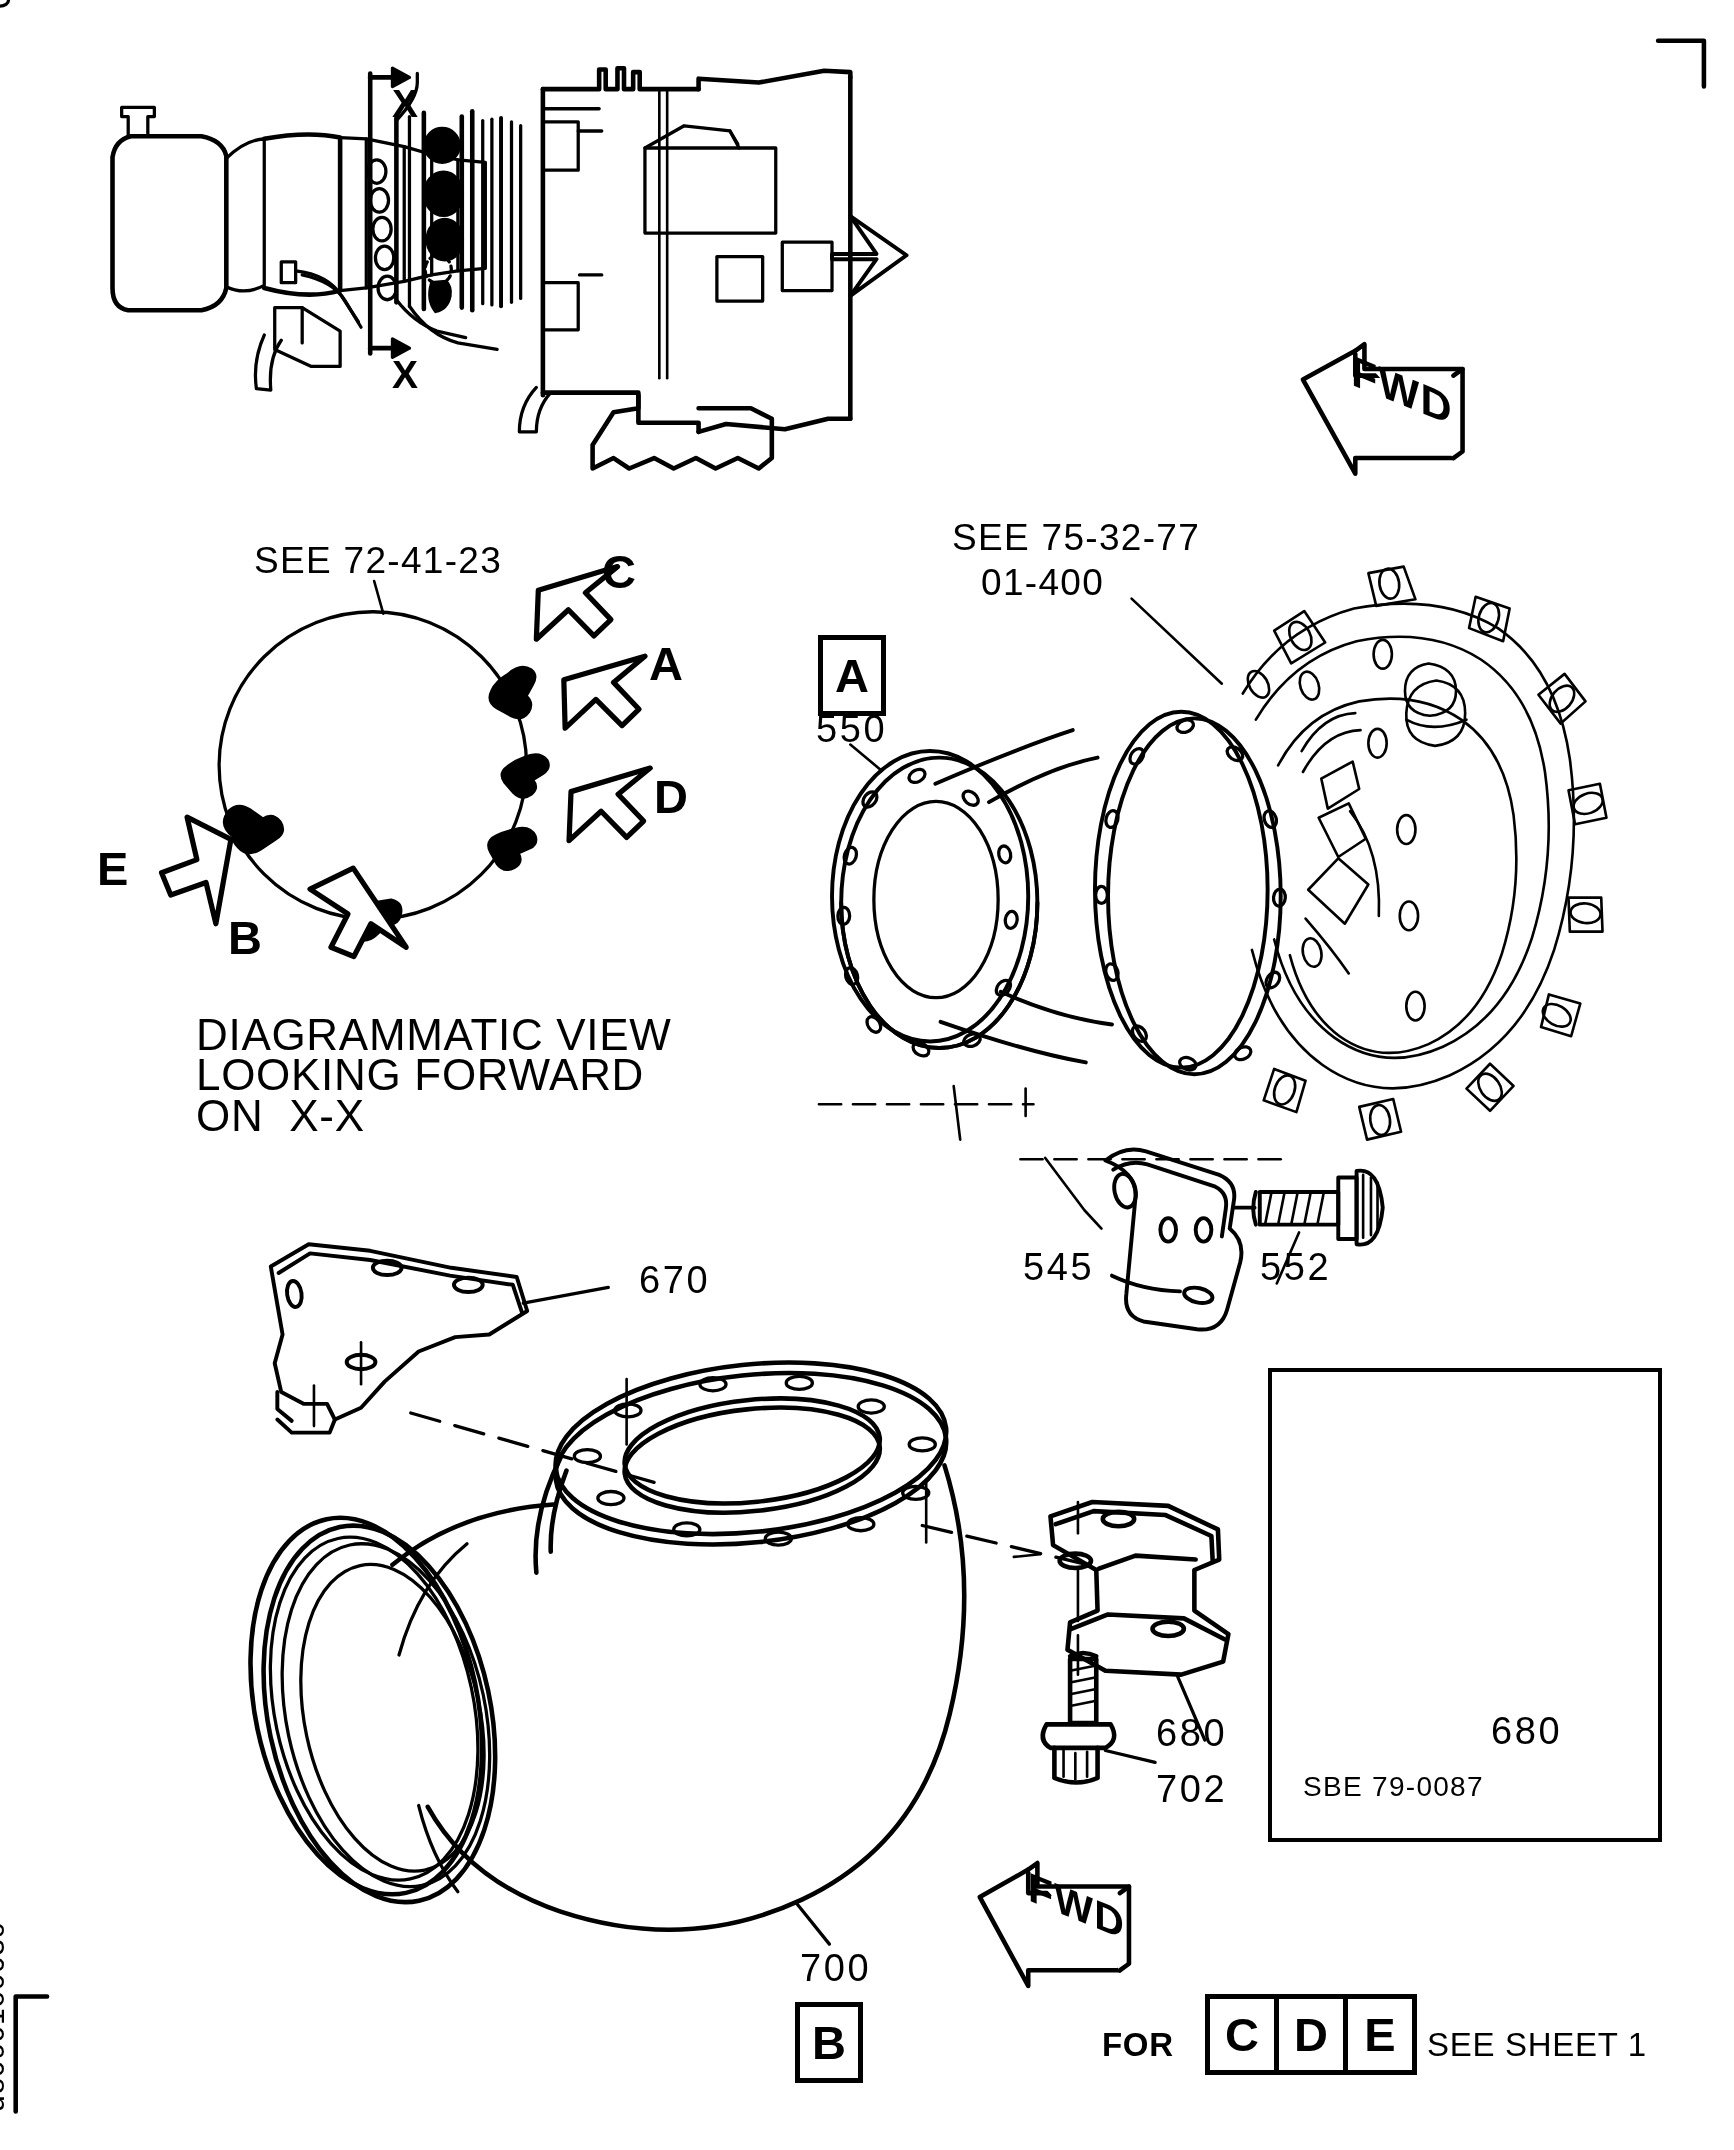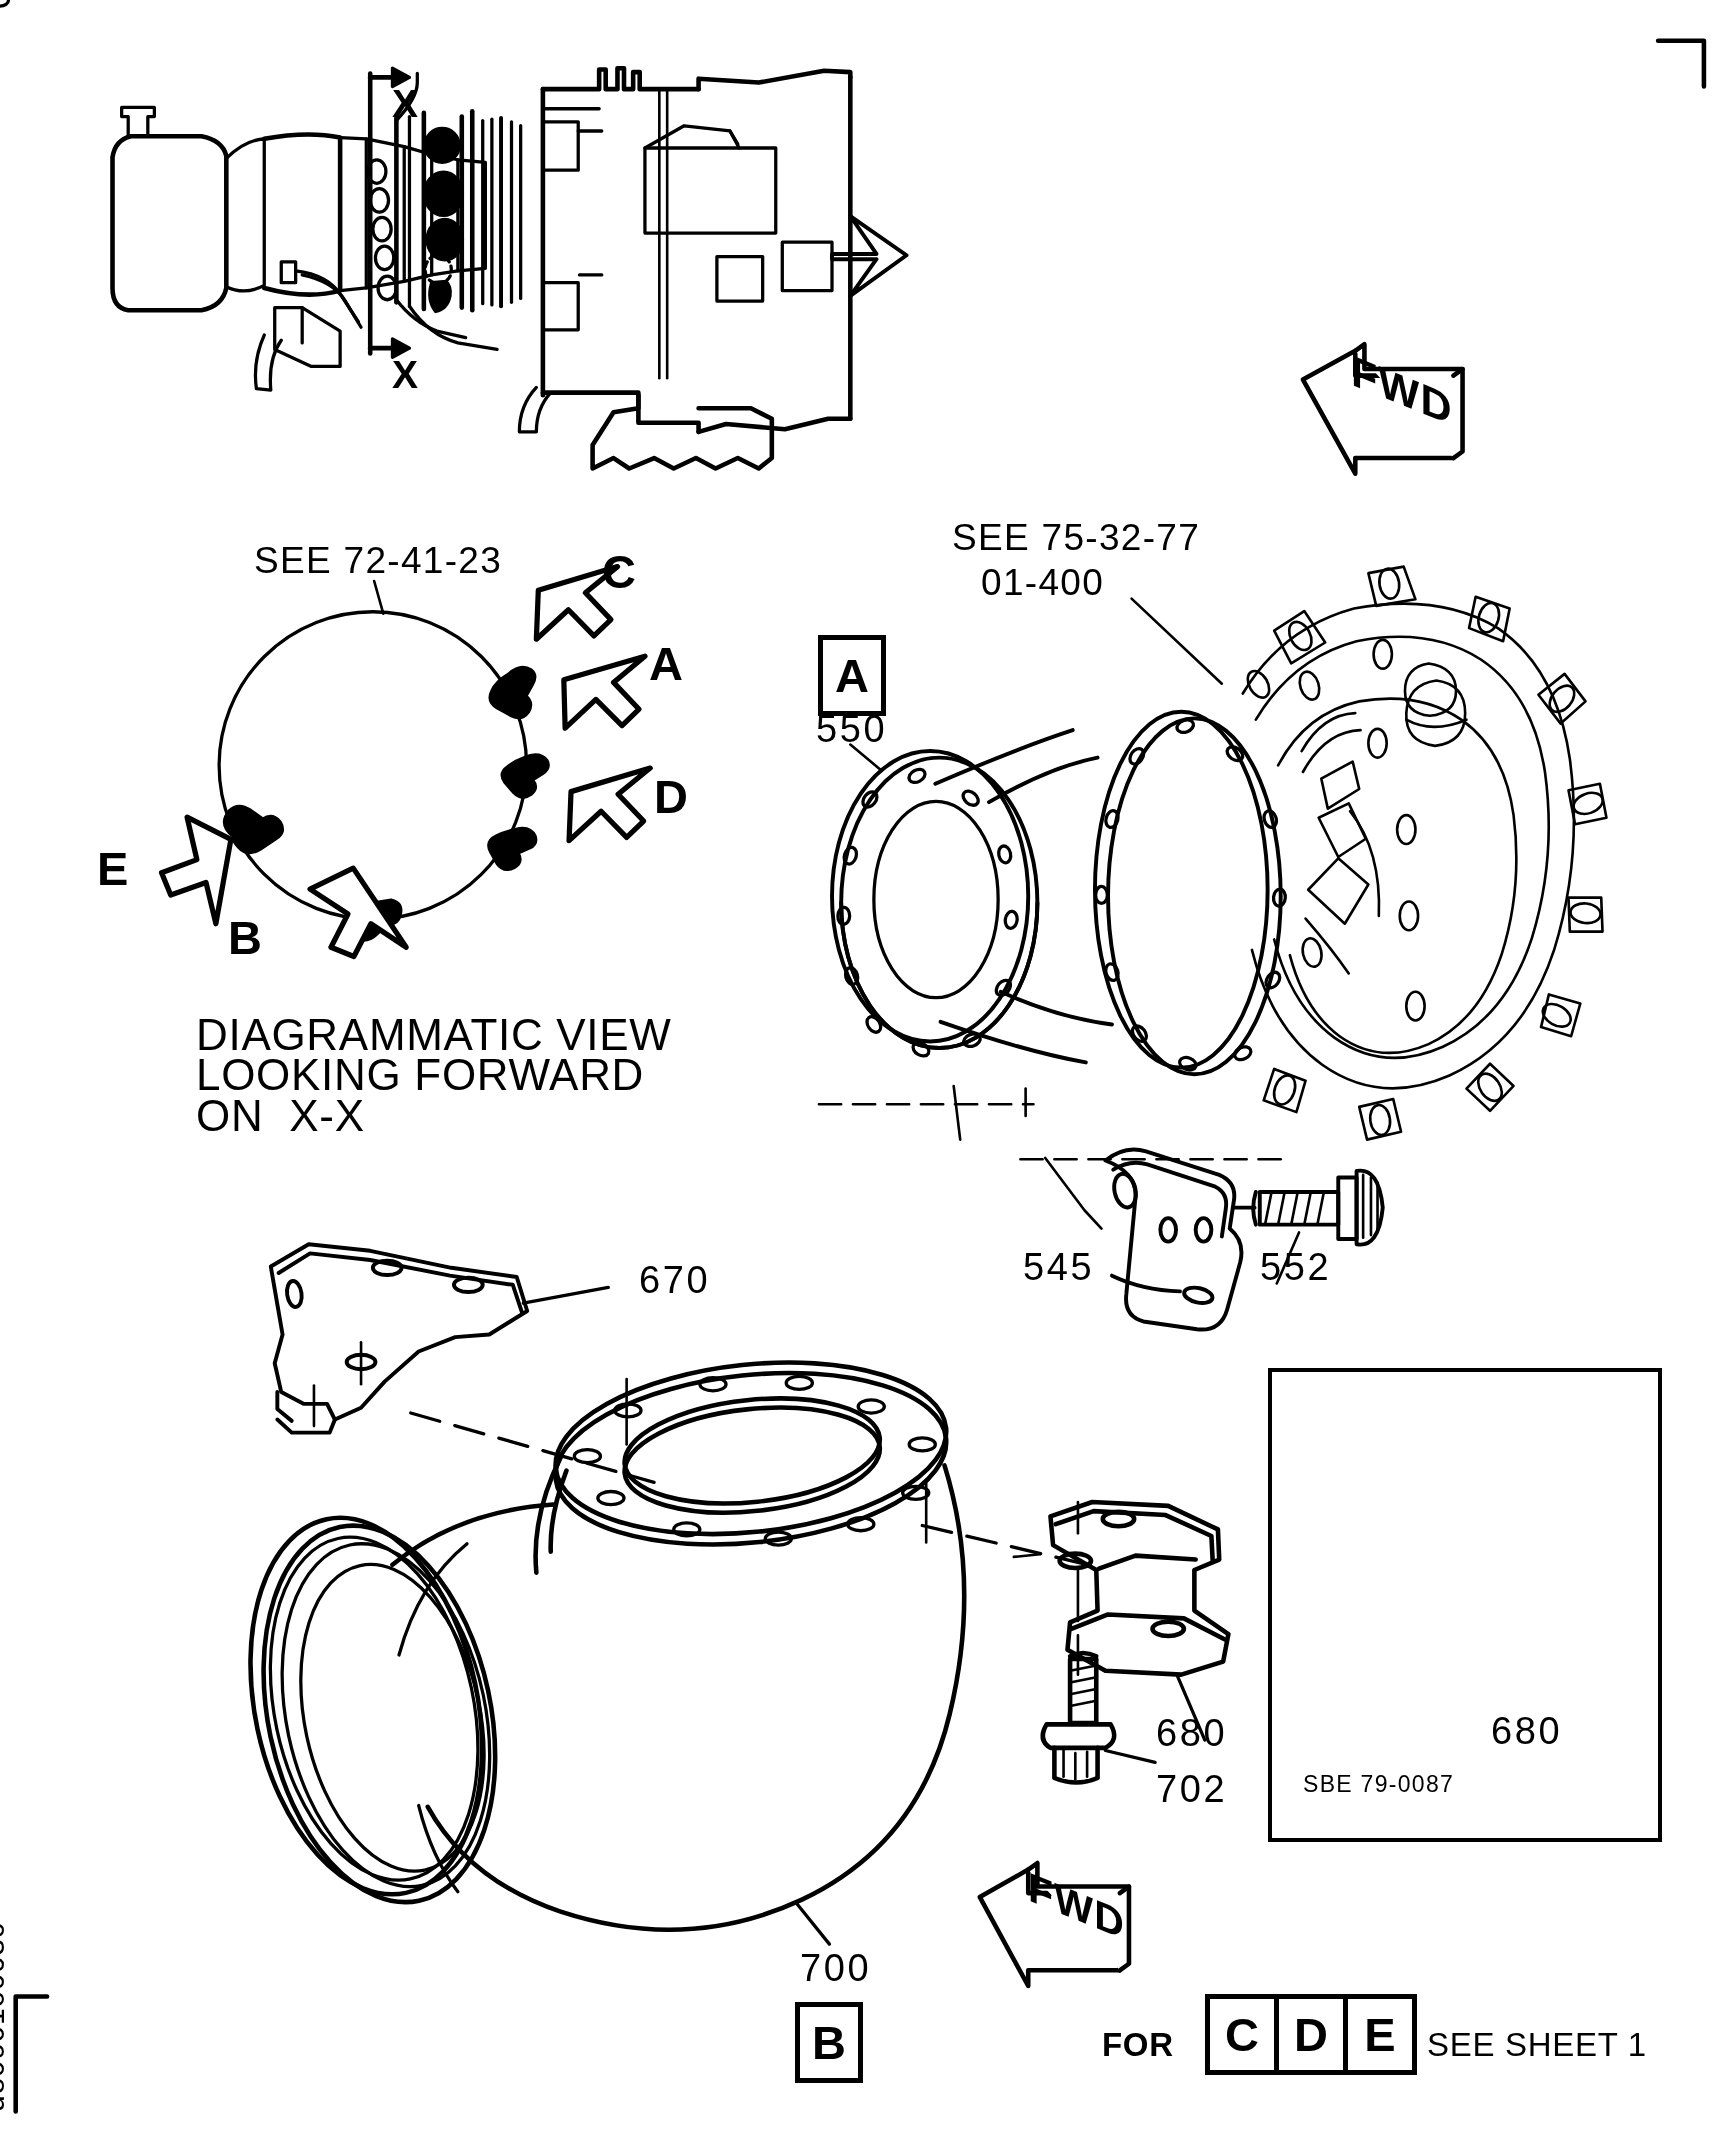--- a/index.html
+++ b/index.html
@@ -6,21 +6,21 @@
   body{width:1734px;height:2151px;position:relative;overflow:hidden;
        font-family:"Liberation Sans", sans-serif; color:#000;}
   .page{position:absolute;inset:0;}
   svg{position:absolute;top:0;left:0;width:1734px;height:2151px;overflow:visible;}
   .txt{position:absolute;white-space:pre;line-height:1;}
   .t-label{font-size:37px;letter-spacing:1.3px;}
   .t-num{font-size:38px;letter-spacing:2.6px;}
   .t-arrow{font-size:47px;font-weight:bold;}
   .t-cap{font-size:44px;letter-spacing:0.7px;line-height:1.18;text-align:left;}
   .t-boxltr{font-size:47px;font-weight:bold;}
-  .t-sbe{font-size:23px;letter-spacing:1.3px;}
+  .t-sbe{font-size:28px;letter-spacing:1.3px;}
   .t-for{font-size:33px;letter-spacing:0.7px;}
   .t-x{font-size:39px;font-weight:bold;}
   .vcode{position:absolute;left:10.5px;bottom:39px;transform-origin:left bottom;
          transform:rotate(-90deg);font-size:30px;letter-spacing:0.7px;white-space:nowrap;}
   .boxed{position:absolute;border:5.9px solid #000;background:#fff;
          display:flex;align-items:center;justify-content:center;}
   .cde{position:absolute;border:5.9px solid #000;background:#fff;display:flex;}
   .cde > div{width:64px;height:71px;display:flex;align-items:center;justify-content:center;
              border-right:5.9px solid #000;}
   .cde > div:last-child{border-right:none;}

